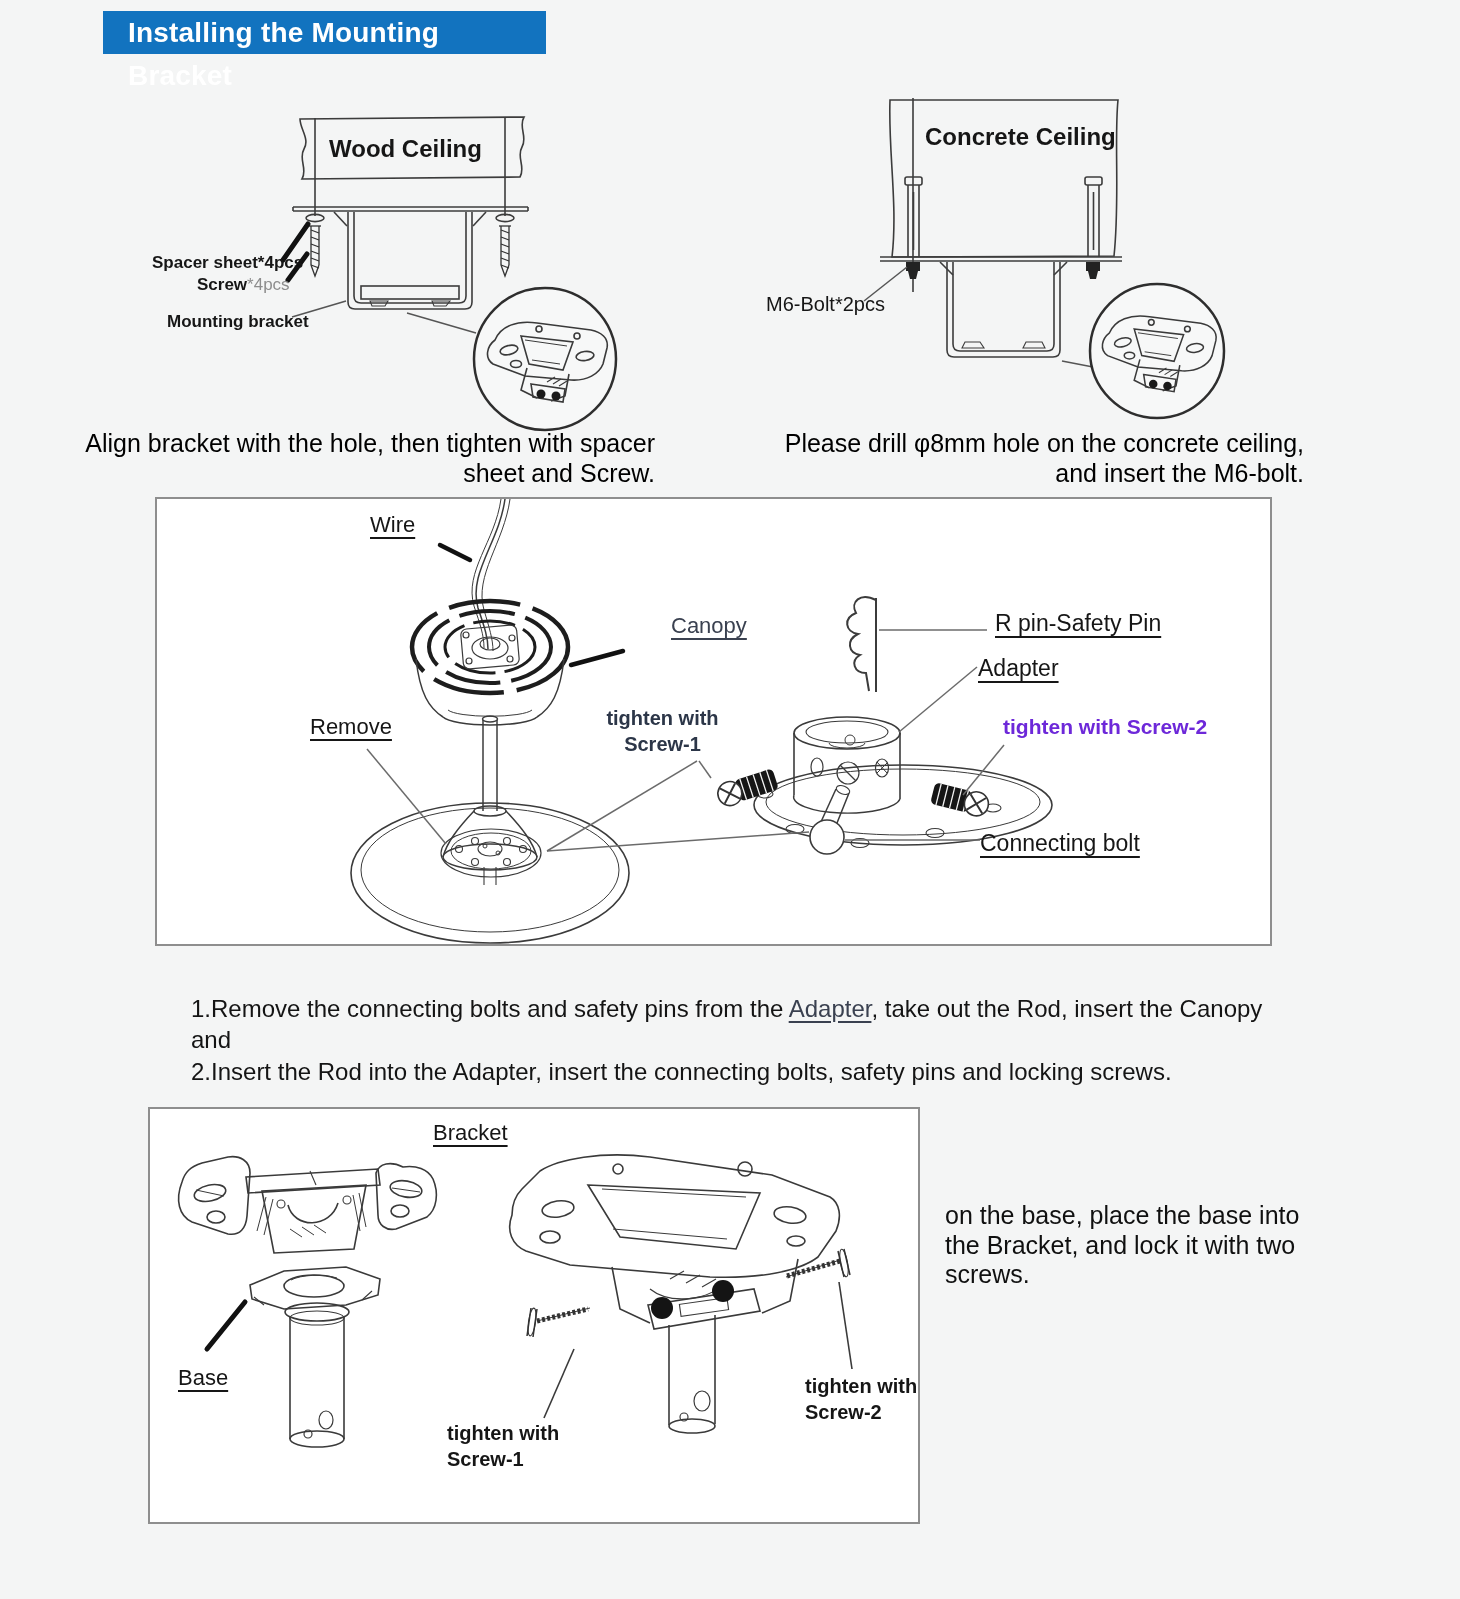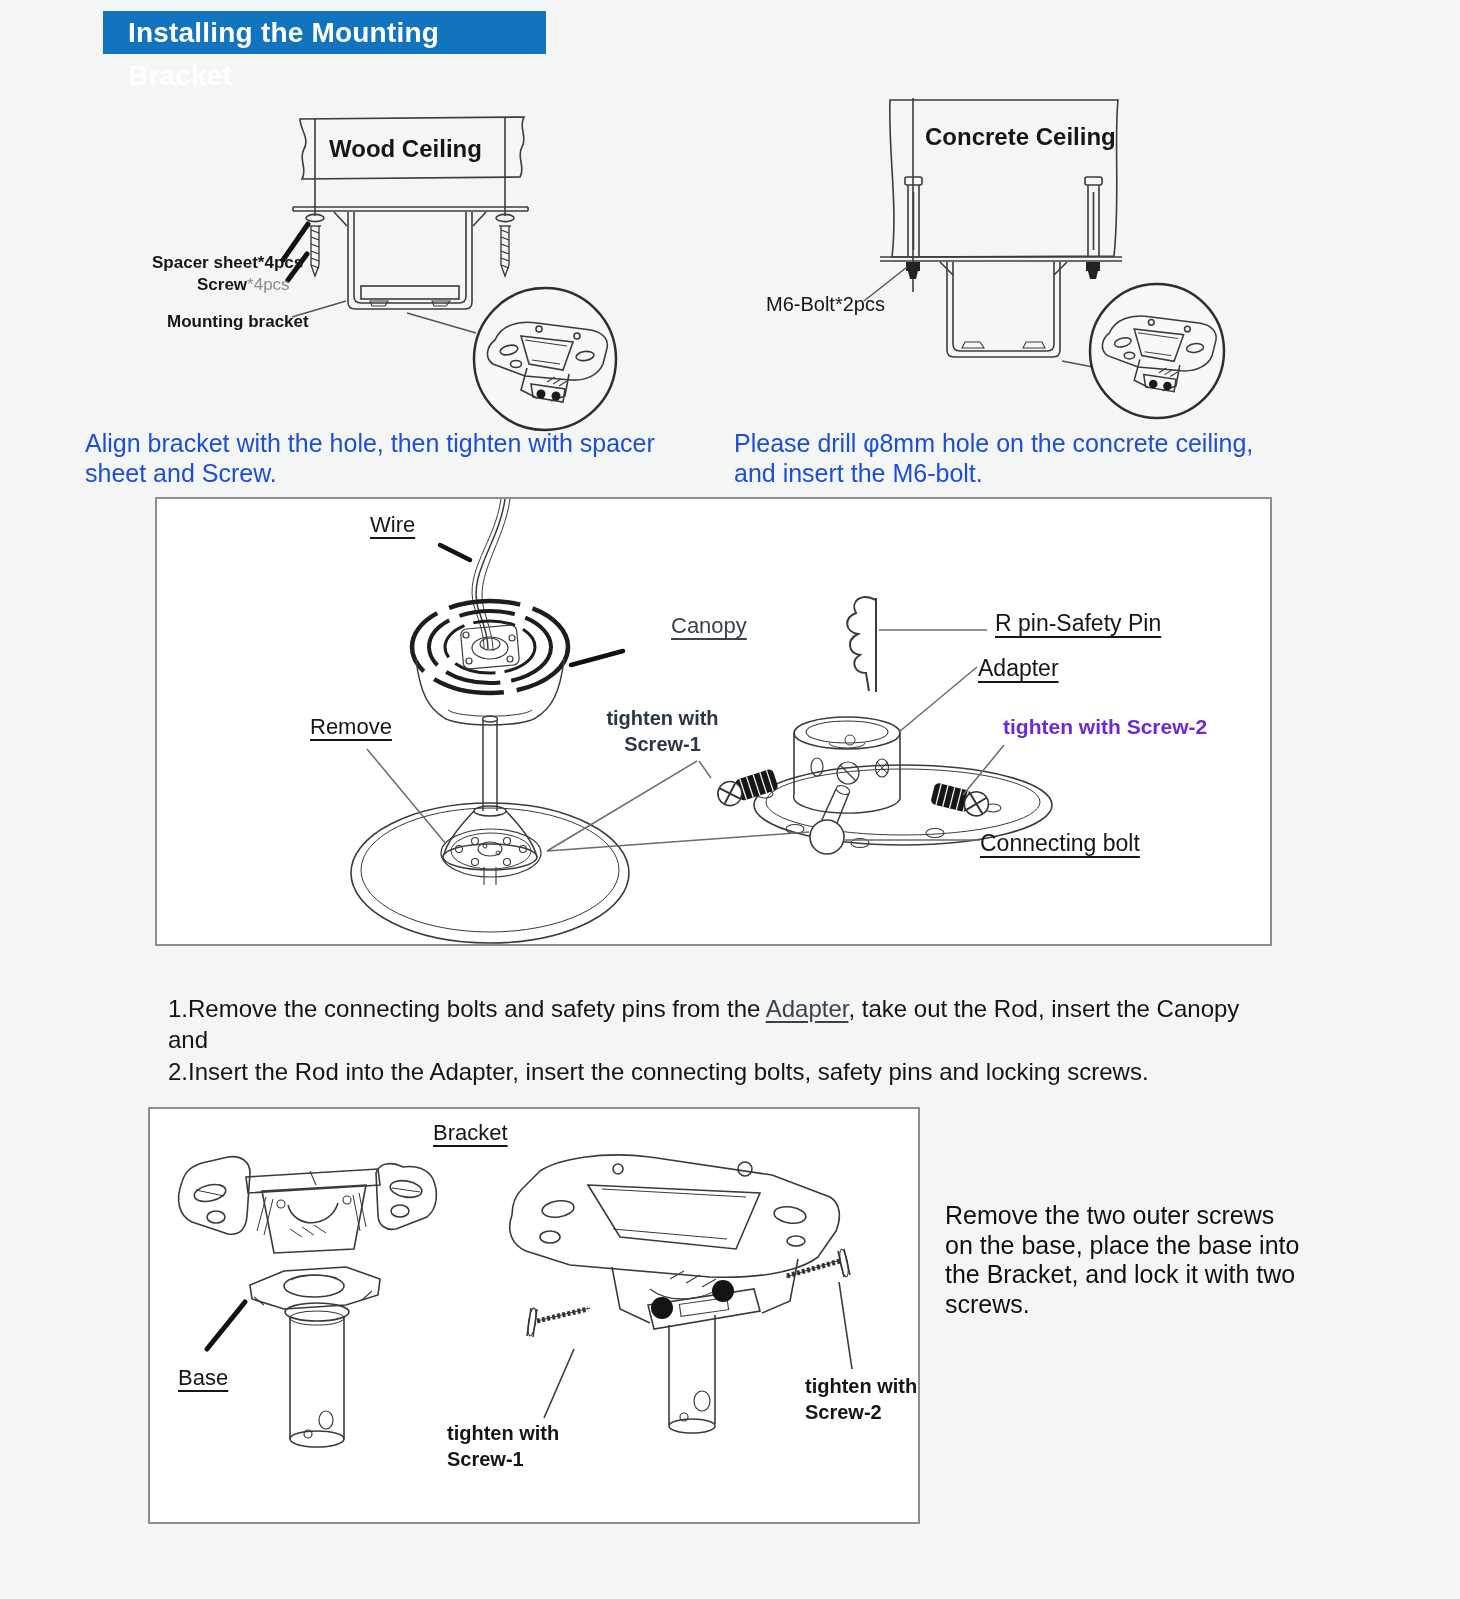--- a/index.html
+++ b/index.html
@@ -9,22 +9,22 @@
   .titlebar span{display:block;padding-left:25px;line-height:43px;color:#ffffff;
                  font-size:28px;font-weight:bold;letter-spacing:.2px;}
   .whitebox{position:absolute;background:#ffffff;border:2px solid #8e8e8e;box-sizing:border-box;}
   .lbl{position:absolute;white-space:nowrap;color:#161616;font-size:22px;line-height:26px;}
   .lbl.u{text-decoration:underline;text-underline-offset:5px;text-decoration-thickness:1.5px;}
   .b{font-weight:bold;}
   .small{font-size:17px;}
   .gray{color:#8d8d8d;font-weight:normal;margin-top:21px;}
   .navy{color:#2c3648;}
   .ctr{text-align:center;}
-  .caption{position:absolute;text-align:left;font-size:25px;line-height:30px;color:#1d4ed8;}
-  .steps{position:absolute;font-size:24px;line-height:31px;color:#141414;}
+  .caption{position:absolute;text-align:right;font-size:25px;line-height:30px;color:#000000;}
+  .steps{position:absolute;font-size:24px;line-height:31px;color:#141414;margin-left:23px;}
   .note{position:absolute;font-size:25px;line-height:29.5px;color:#101010;}
   svg.fig{position:absolute;pointer-events:none;}
 </style>
 </head>
 <body>
 
 <div class="page">
 
   <svg width="0" height="0" style="position:absolute" aria-hidden="true">
     <defs>
@@ -362,19 +362,18 @@
   <div class="lbl b" style="left:447px;top:1420px;font-size:20px;line-height:26px;white-space:normal">
     <div>tighten with</div>
     <div>Screw-1</div>
   </div>
   <div class="lbl b" style="left:805px;top:1373px;font-size:20px;line-height:26px;white-space:normal">
     <div>tighten with</div>
     <div>Screw-2</div>
   </div>
 
   <div class="note" style="left:945px;top:1201px;width:360px">
-    <div>Remove the two outer screws</div>
     <div>on the base, place the base into</div>
     <div>the Bracket, and lock it with two</div>
     <div>screws.</div>
   </div>
 
 </div>
 
 </body></html>

